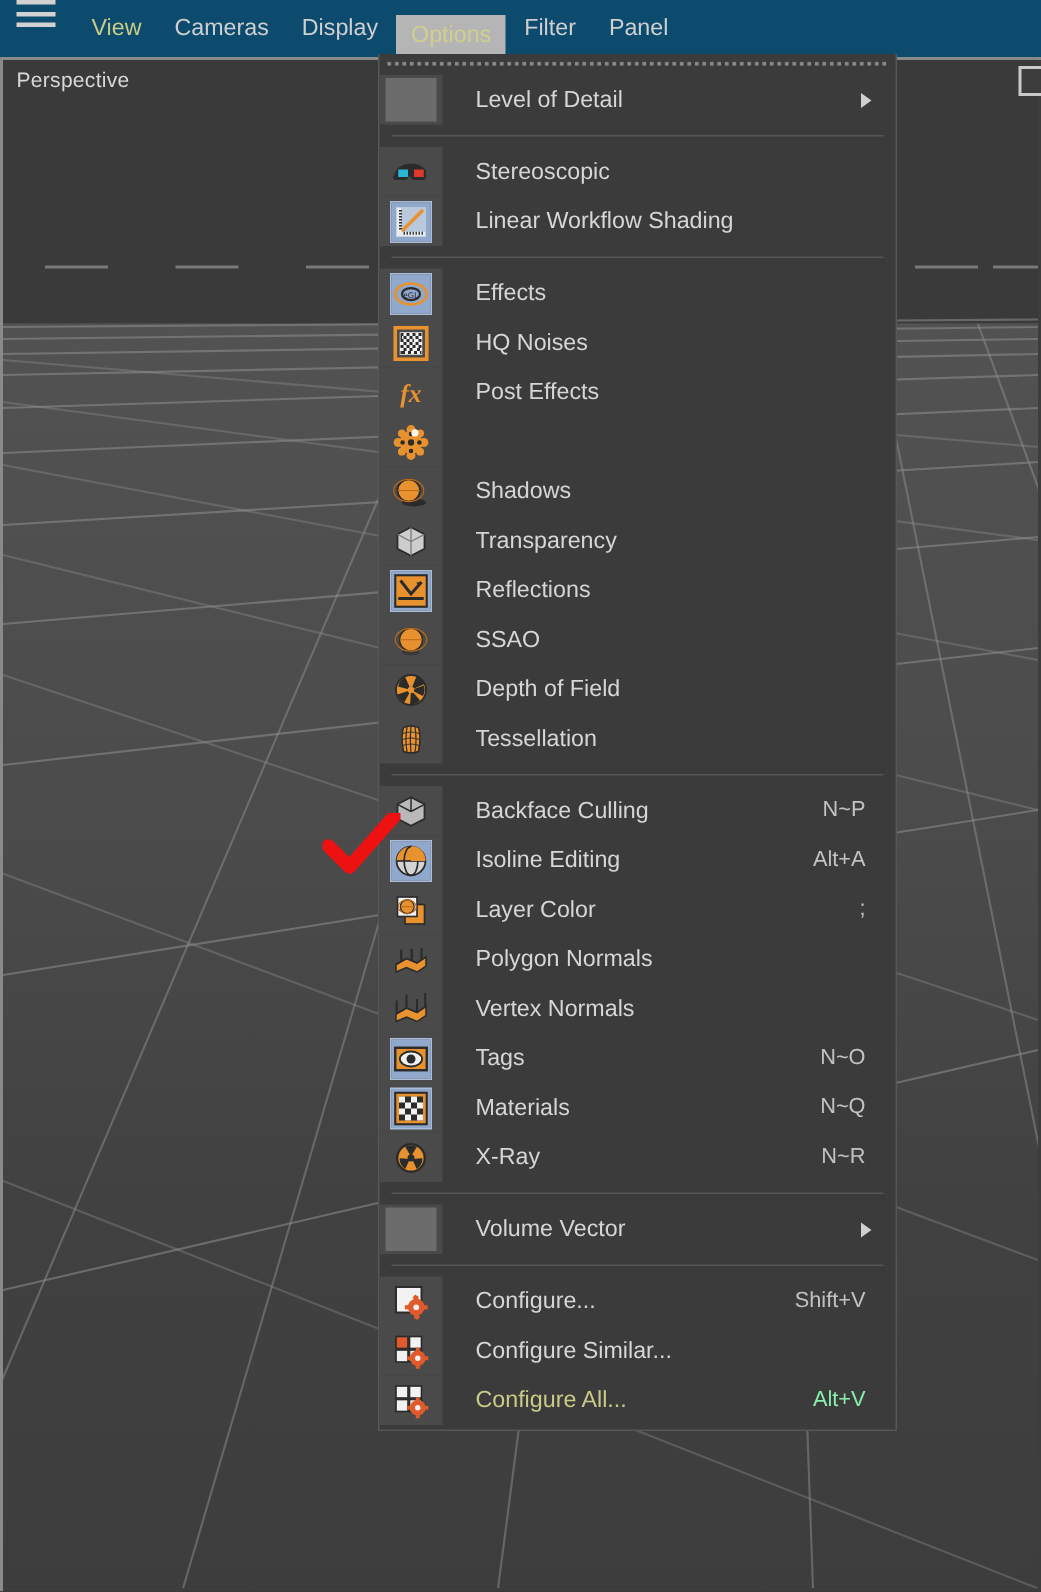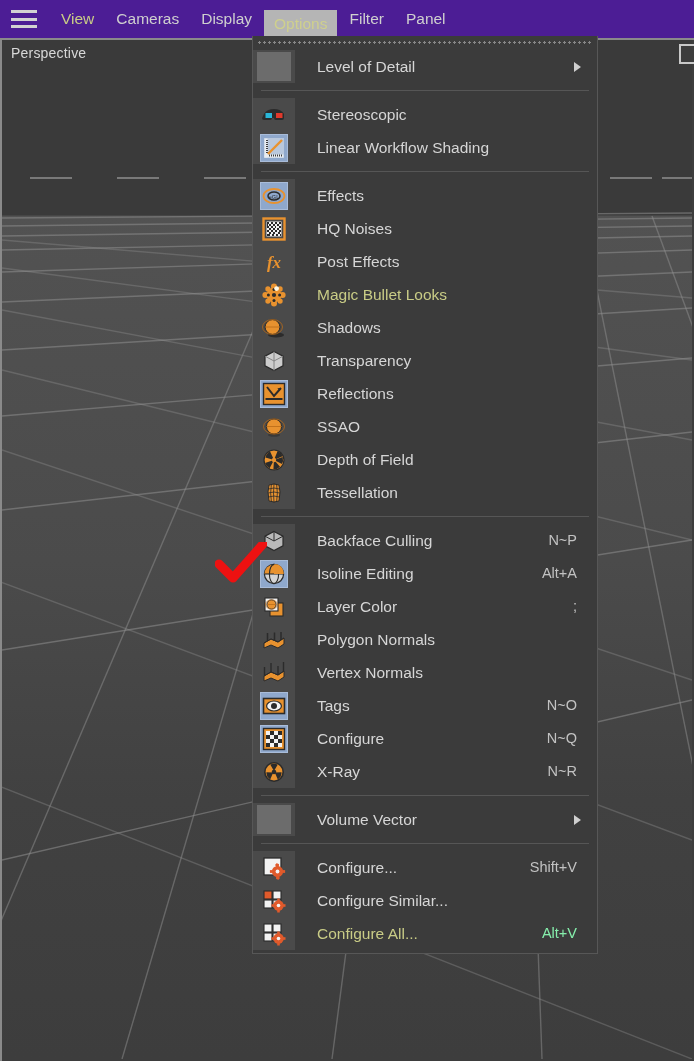--- a/index.html
+++ b/index.html
@@ -18,23 +18,23 @@
     height: 1061px;
     background: #3b3b3b;
   }
 
   
   .menubar {
     position: absolute;
     top: 0; left: 0;
     width: 694px;
     height: 38px;
-    background: #4c1d95;
+    background: #0c4a6e;
     display: flex;
-    align-items: center;
+    align-items: flex-start;
     padding-left: 8px;
   }
   .hamburger {
     width: 26px;
     height: 18px;
     display: flex;
     flex-direction: column;
     justify-content: space-between;
     margin-right: 14px;
     margin-left: 3px;
@@ -433,21 +433,20 @@
                   <circle cx="12" cy="12" r="2.1"></circle>
                   <circle cx="12" cy="6.4" r="1.5"></circle>
                   <circle cx="17.6" cy="12" r="1.5"></circle>
                   <circle cx="12" cy="17.6" r="1.5"></circle>
                   <circle cx="6.4" cy="12" r="1.5"></circle>
                 </g>
                 <circle cx="14.6" cy="5.6" r="2.4" fill="#fffbe8"></circle>
               </svg>
             </div>
           </div>
-          <div class="menu-label accent">Magic Bullet Looks</div>
         </div>
         <div class="menu-row">
           <div class="icon-cell">
             <div class="tile">
               <svg width="24" height="24" viewBox="0 0 24 24">
                 <ellipse cx="14" cy="19" rx="8" ry="2.6" fill="#2b2b2b"></ellipse>
                 <circle cx="10.5" cy="11" r="7.4" fill="#e8922f" stroke="#2b2b2b" stroke-width="1"></circle>
                 <path d="M3.1 11 h14.8 M10.5 3.6 a10 7.4 0 0 0 0 14.8 a10 7.4 0 0 0 0 -14.8" stroke="#b86a16" stroke-width=".8" fill="none"></path>
               </svg>
             </div>
@@ -624,21 +623,21 @@
                   <rect x="8" y="8" width="4" height="4"></rect>
                   <rect x="16" y="8" width="4" height="4"></rect>
                   <rect x="4" y="12" width="4" height="4"></rect>
                   <rect x="12" y="12" width="4" height="4"></rect>
                   <rect x="8" y="16" width="4" height="4"></rect>
                   <rect x="16" y="16" width="4" height="4"></rect>
                 </g>
               </svg>
             </div>
           </div>
-          <div class="menu-label">Configure</div>
+          <div class="menu-label">Materials</div>
           <div class="menu-shortcut">N~Q</div>
         </div>
         <div class="menu-row">
           <div class="icon-cell">
             <div class="tile">
               <svg width="24" height="24" viewBox="0 0 24 24">
                 <circle cx="12" cy="12" r="10" fill="#2b2b2b"></circle>
                 <circle cx="12" cy="12" r="8.4" fill="#e8922f"></circle>
                 <g fill="#2b2b2b">
                   <path d="M12 11 L8.2 4.6 A8.4 8.4 0 0 1 15.8 4.6 Z"></path>

